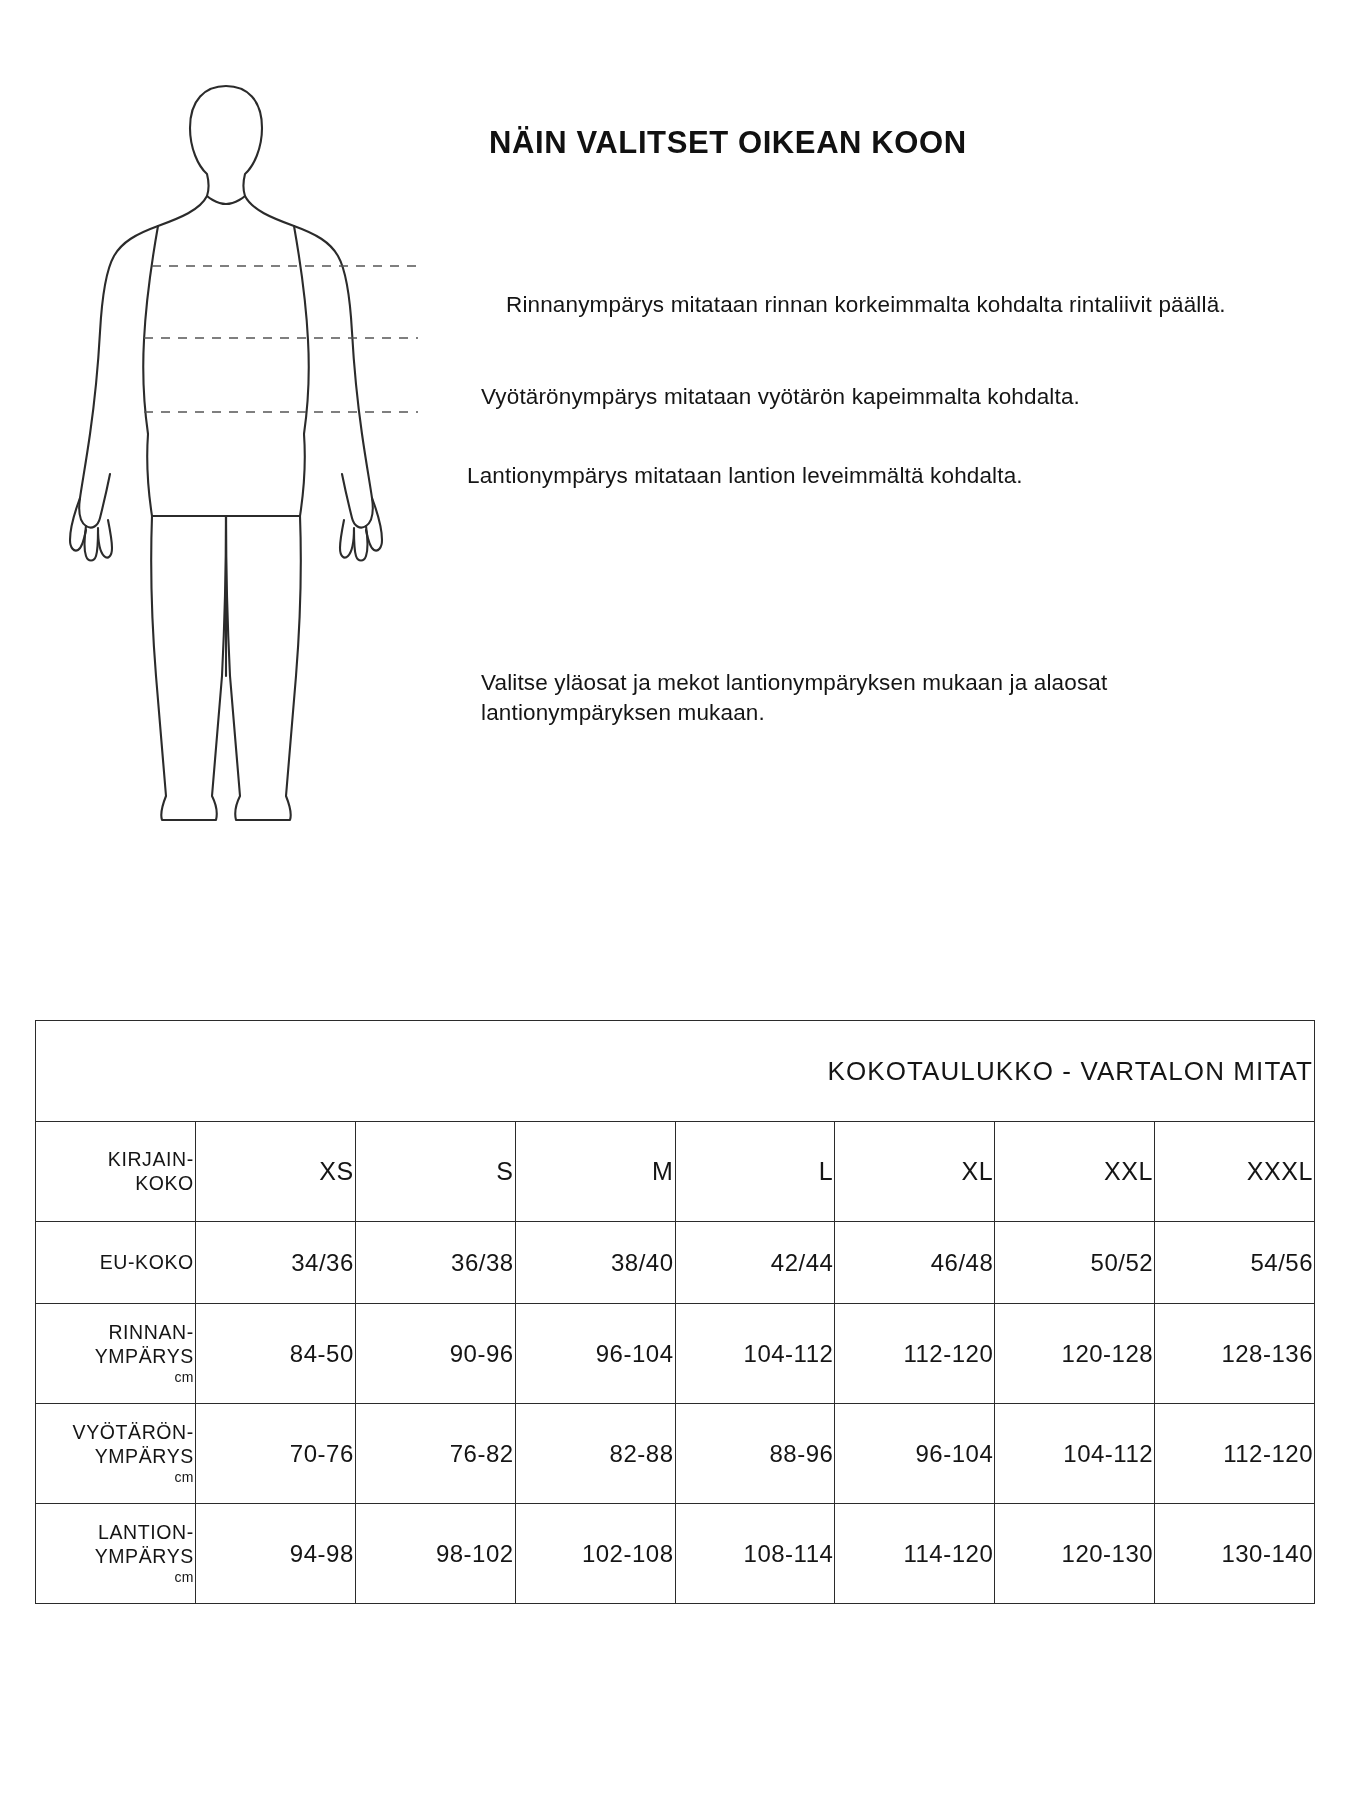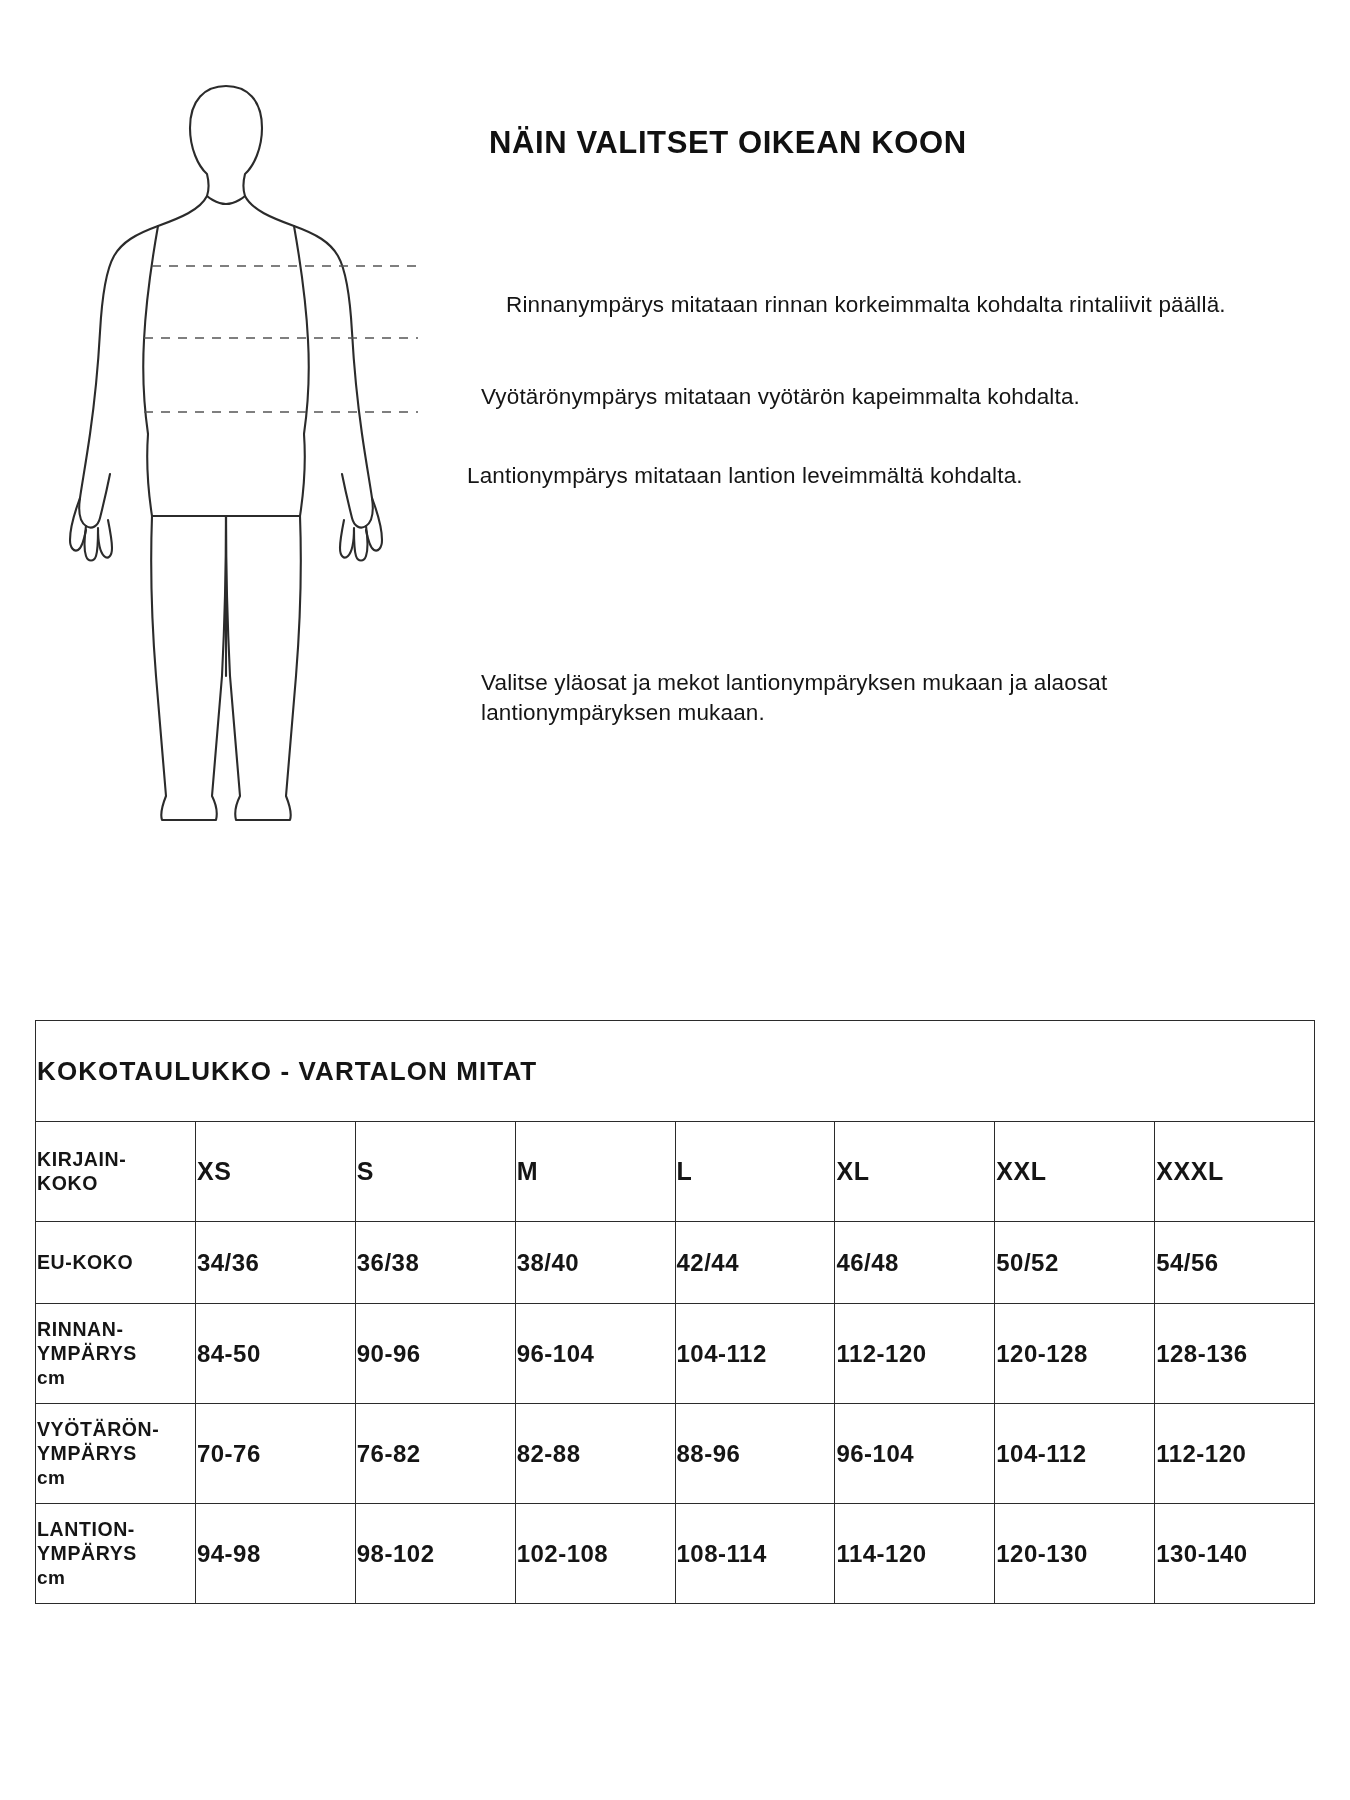--- a/index.html
+++ b/index.html
@@ -63,42 +63,42 @@
     width: 1280px;
   }
   table.size-table {
     border-collapse: collapse;
     width: 1280px;
     table-layout: fixed;
   }
   table.size-table td,
   table.size-table th {
     border: 1.4px solid #2b2b2b;
-    text-align: left;
+    text-align: right;
     vertical-align: middle;
-    font-weight: bold;
+    font-weight: normal;
     color: #151515;
   }
   .tbl-title {
     font-size: 26px;
     letter-spacing: 1.1px;
     height: 98px;
   }
   .row-h { height: 100px; }
   .row-h2 { height: 100px; }
   .row-h3 { height: 82px; }
   .rowlabel {
     font-size: 19.5px;
     letter-spacing: 0.6px;
     line-height: 1.22;
     width: 168px;
   }
   .rowlabel .cm {
     display: block;
-    font-size: 19px;
+    font-size: 14px;
     letter-spacing: 0.4px;
   }
   .cellbig {
     font-size: 25px;
     letter-spacing: 0.6px;
   }
   .cellmid {
     font-size: 24px;
     letter-spacing: 0.5px;
   }

